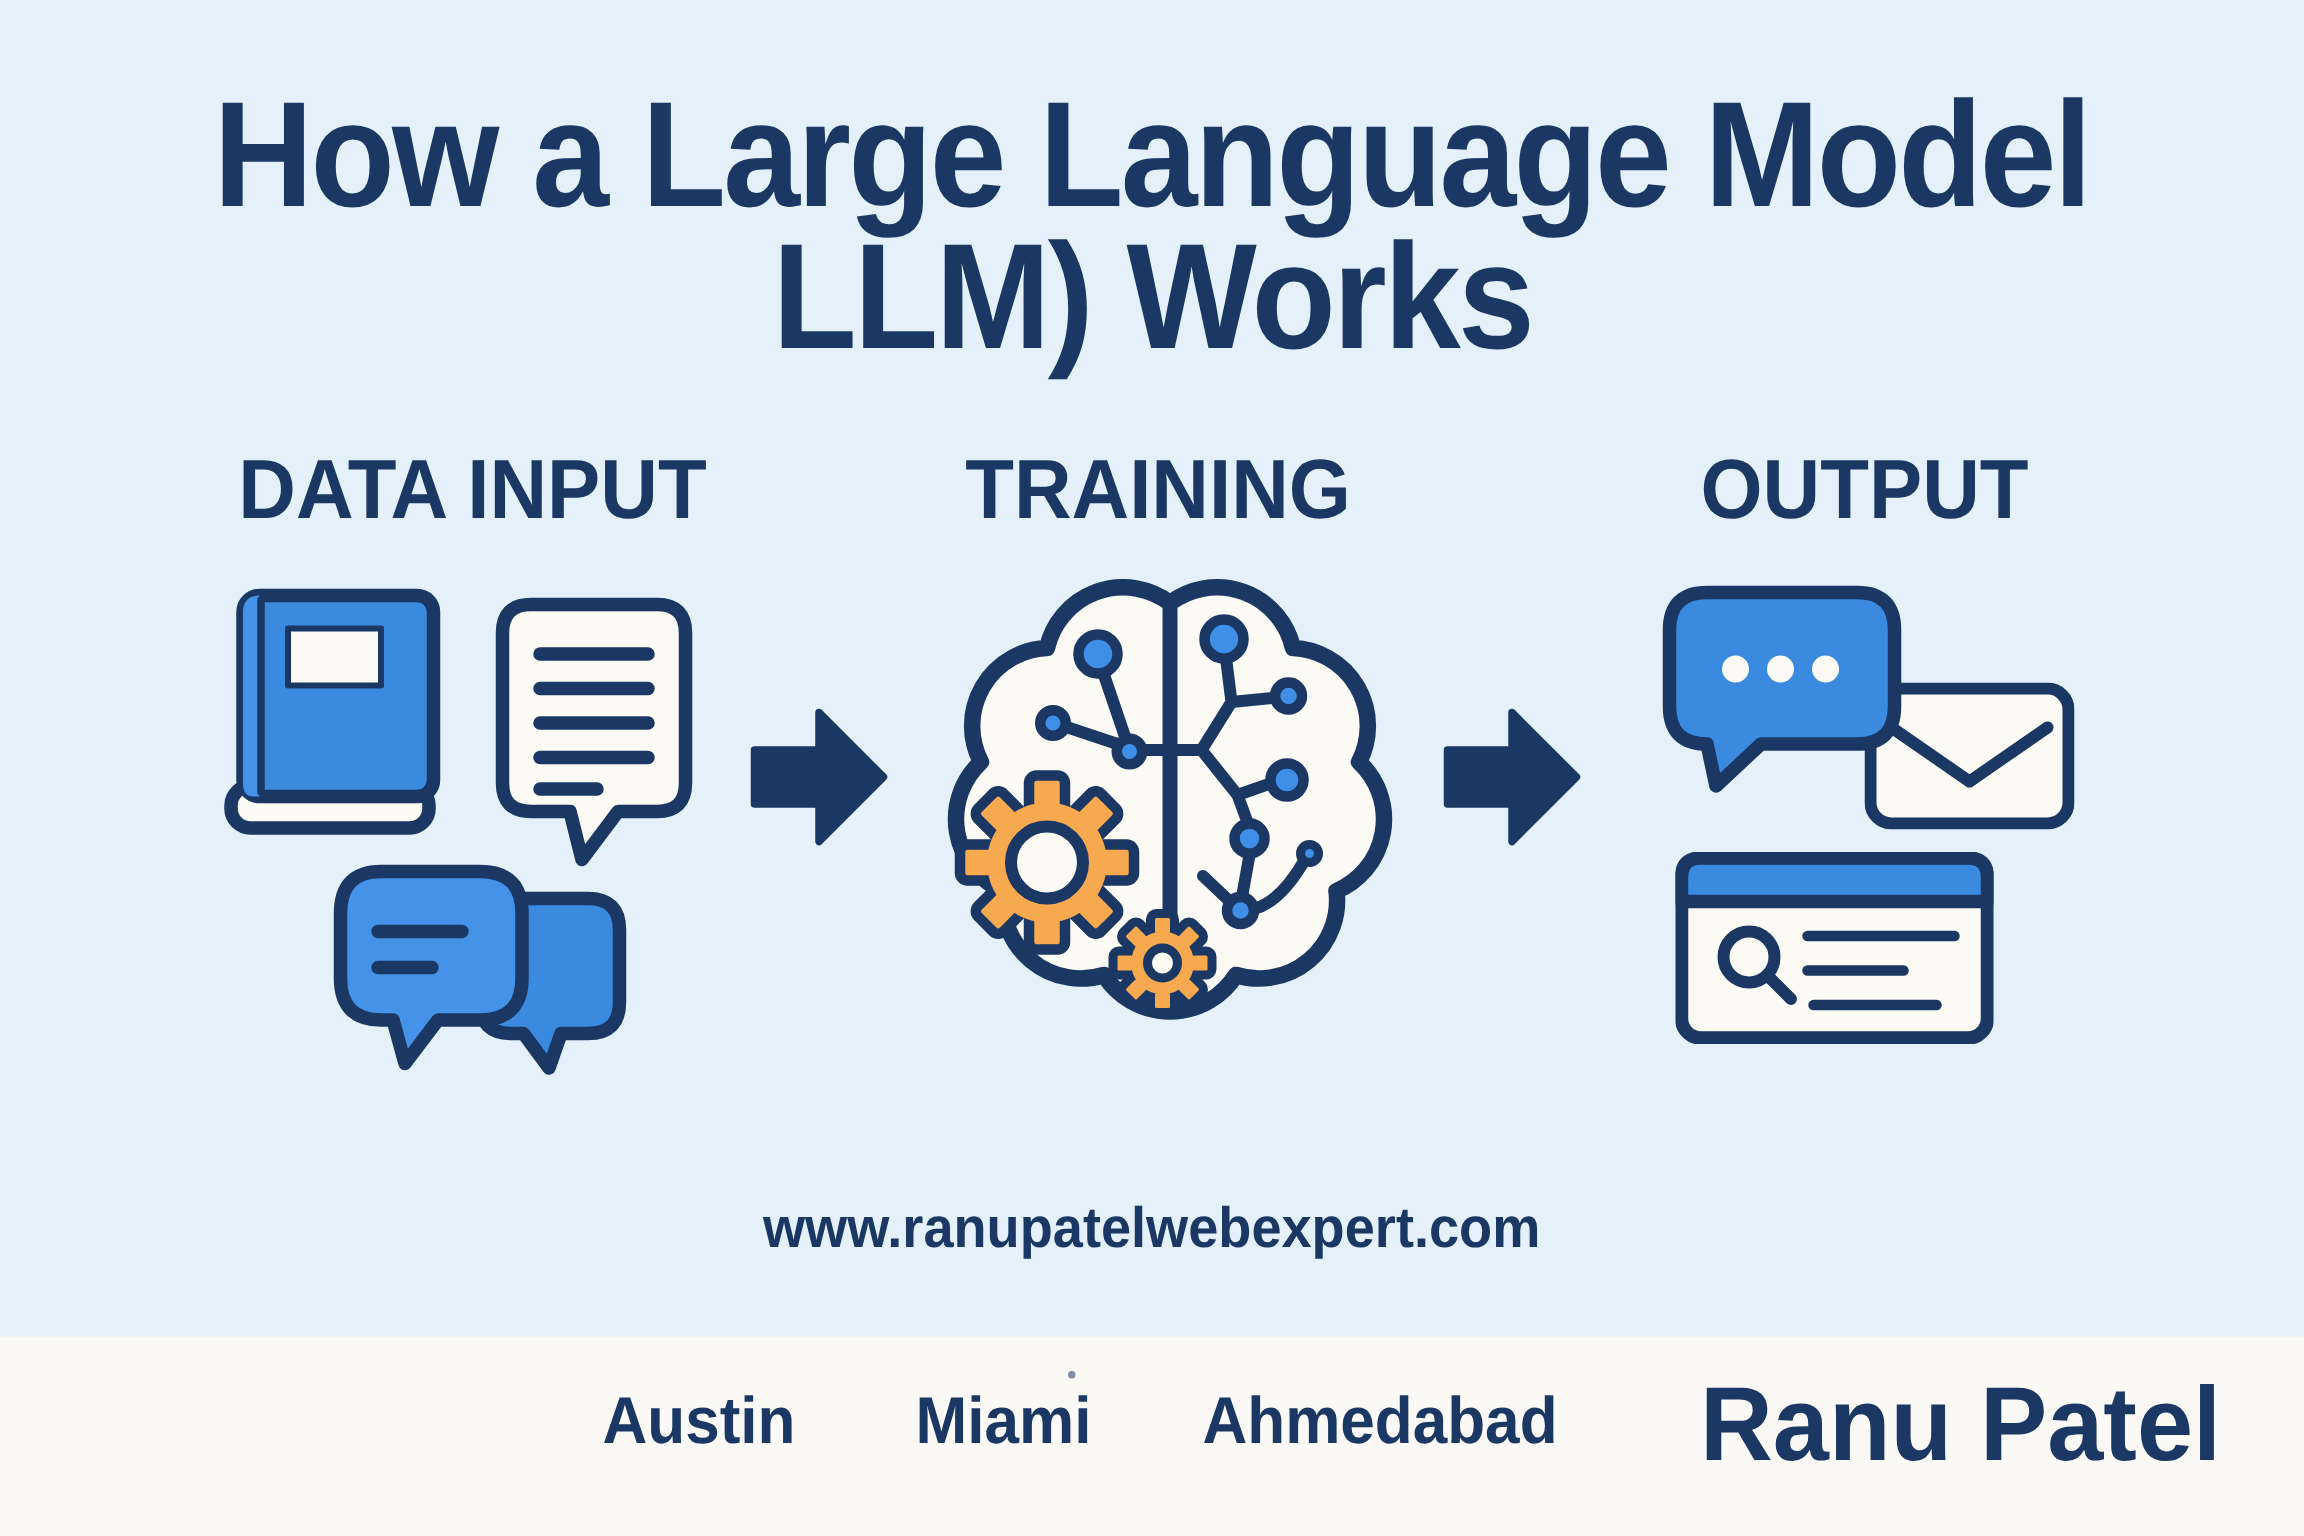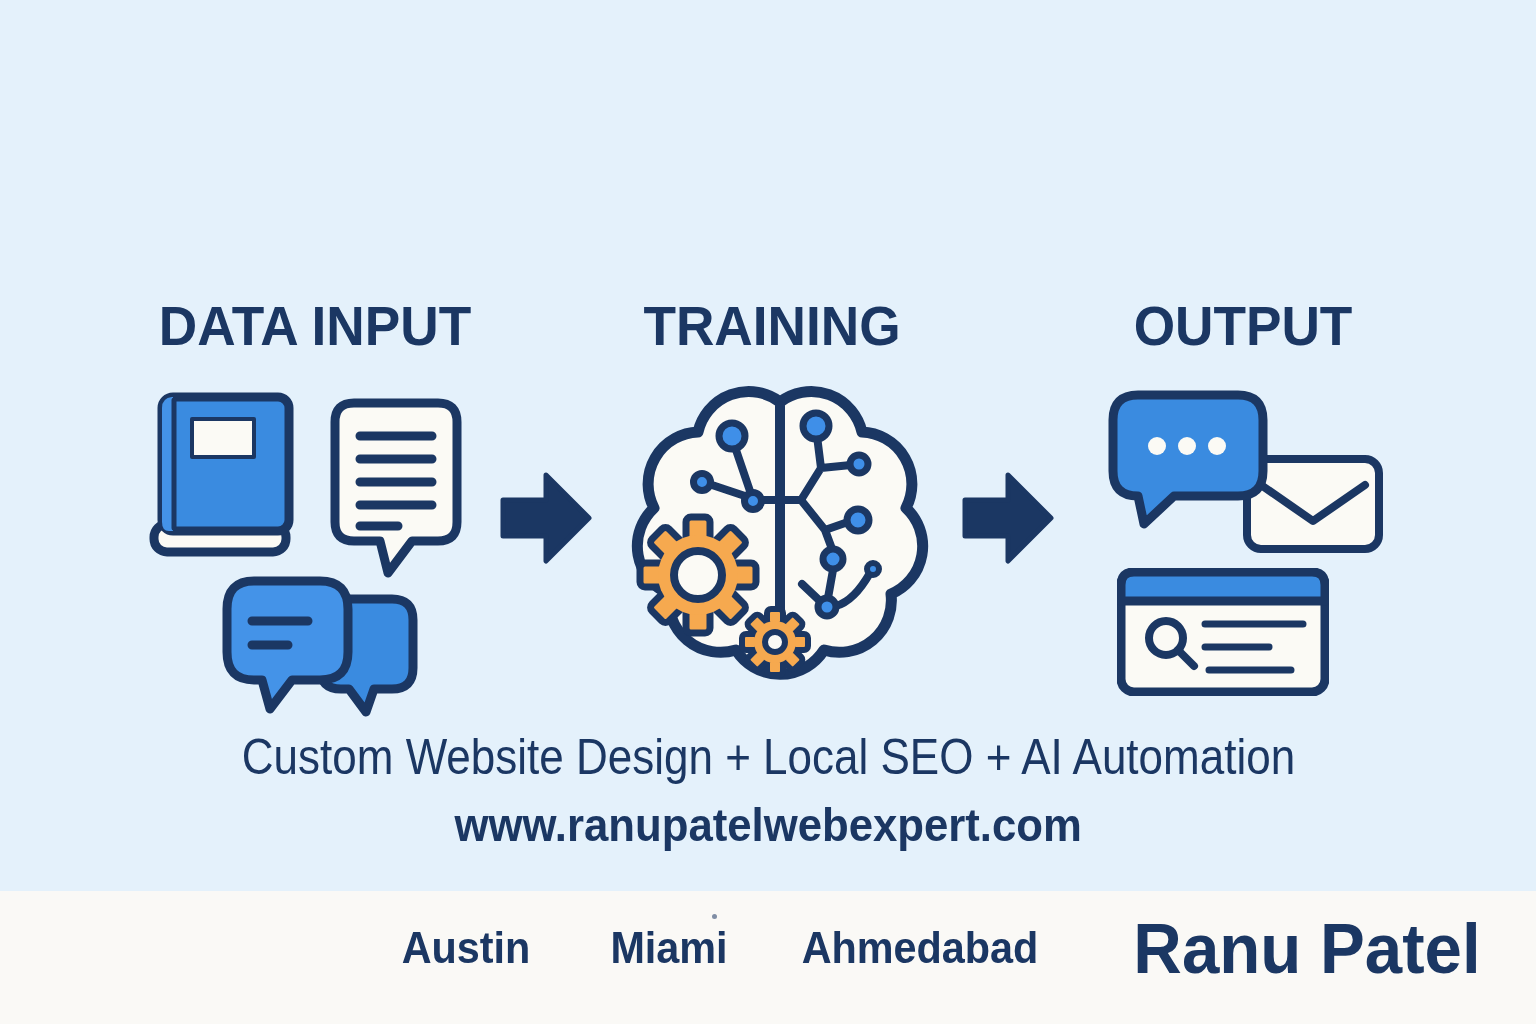--- a/index.html
+++ b/index.html
@@ -22,37 +22,41 @@
   .icon{position:absolute;}
   .icon svg{display:block;width:100%;height:100%;}
   .o{stroke:var(--navy);stroke-linejoin:round;stroke-linecap:round;fill:none;}
   .f-blue{fill:var(--blue);} .f-blue2{fill:var(--blue2);} .f-node{fill:var(--node-blue);}
   .f-white{fill:var(--icon-white);} .f-orange{fill:var(--orange);} .f-navy{fill:var(--navy);}
 
   .tagline{position:absolute;left:0;top:728px;width:1536px;text-align:center;color:var(--navy);
            font-size:50px;font-weight:400;}
   .tagline span{display:inline-block;transform:scaleX(0.88);transform-origin:center;}
   .website{position:absolute;left:0;top:798px;width:1536px;text-align:center;color:var(--navy);
-           font-size:46px;font-weight:700;}
+           font-size:38px;font-weight:700;}
   .website span{display:inline-block;transform:scaleX(0.95);transform-origin:center;}
 
   .footer{position:absolute;left:0;top:891px;width:1536px;height:156px;background:var(--footer-bg);}
   .city{position:absolute;top:32px;transform:translateX(-50%) scaleX(0.94);transform-origin:center;
         color:var(--navy);font-size:44px;font-weight:700;white-space:nowrap;}
   #city-austin{left:466px;} #city-miami{left:669px;} #city-ahmedabad{left:920px;}
   .brand{position:absolute;top:18px;left:1307px;transform:translateX(-50%) scaleX(0.96);
          transform-origin:center;color:var(--navy);font-size:70px;font-weight:700;white-space:nowrap;}
   .tiny-dot{position:absolute;left:712px;top:23px;width:5px;height:5px;border-radius:50%;
             background:var(--navy);opacity:.55;}
 </style>
 </head>
 <body>
 
 <div class="canvas">
 
+  <h1 class="title">
+    <span class="tline">How a Large Language Model</span><br>
+    <span class="tline">LLM) Works</span>
+  </h1>
 
   <div class="stage-label" id="lbl-data-input">DATA INPUT</div>
   <div class="stage-label" id="lbl-training">TRAINING</div>
   <div class="stage-label" id="lbl-output">OUTPUT</div>
 
   <div class="icon" style="left:148px;top:392px;width:146px;height:166px;">
     <svg viewBox="0 0 146 166">
       <rect x="6" y="132" width="132" height="28" rx="13" class="f-white o" stroke-width="9"></rect>
       <rect x="14" y="5" width="127" height="134" rx="11" class="f-blue o" stroke-width="9"></rect>
       <path d="M25,5 L25,139 L21,139 Q14,139 14,130 L14,16 Q14,6 24,5 Z" class="f-blue2"></path>
@@ -153,23 +157,20 @@
   <div class="icon" style="left:1117px;top:568px;width:212px;height:128px;">
     <svg viewBox="0 0 212 128">
       <rect x="4" y="4" width="204" height="120" rx="13" class="f-white o" stroke-width="9"></rect>
       <path d="M17,4 L195,4 Q208,4 208,17 L208,33 L4,33 L4,17 Q4,4 17,4 Z" class="f-blue o" stroke-width="9"></path>
       <circle cx="49" cy="70" r="17" class="o" stroke-width="8"></circle>
       <path d="M61,82 L77,98" class="o" stroke-width="8"></path>
       <path d="M88,56 L186,56 M88,79 L152,79 M92,102 L174,102" class="o" stroke-width="7"></path>
     </svg>
   </div>
 
-  <div class="tagline">
-    <span>Custom Website Design + Local SEO + AI Automation</span>
-  </div>
   <div class="website">
     <span>www.ranupatelwebexpert.com</span>
   </div>
 
   <div class="footer">
     <div class="tiny-dot"></div>
     <div class="city" id="city-austin">Austin</div>
     <div class="city" id="city-miami">Miami</div>
     <div class="city" id="city-ahmedabad">Ahmedabad</div>
     <div class="brand">Ranu Patel</div>

